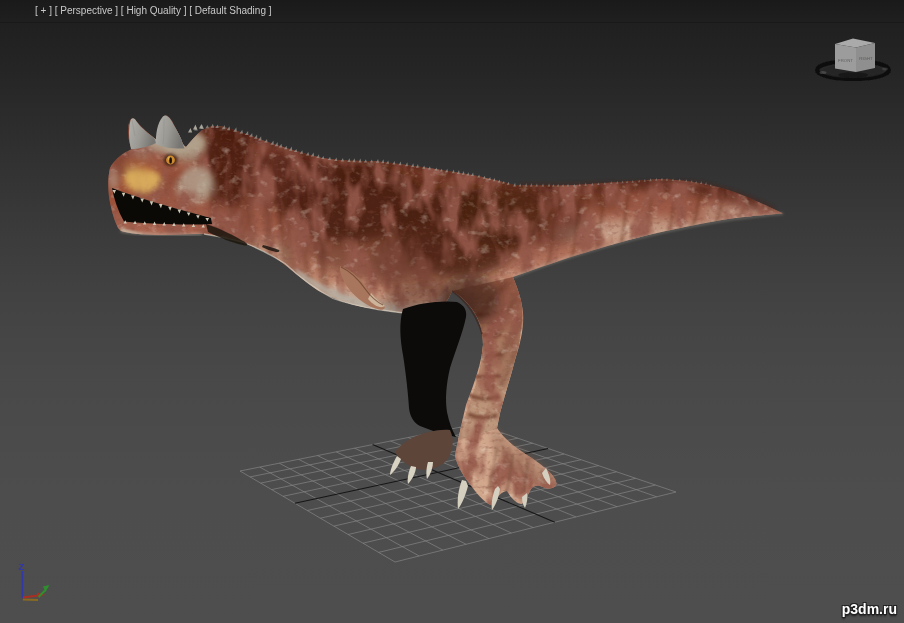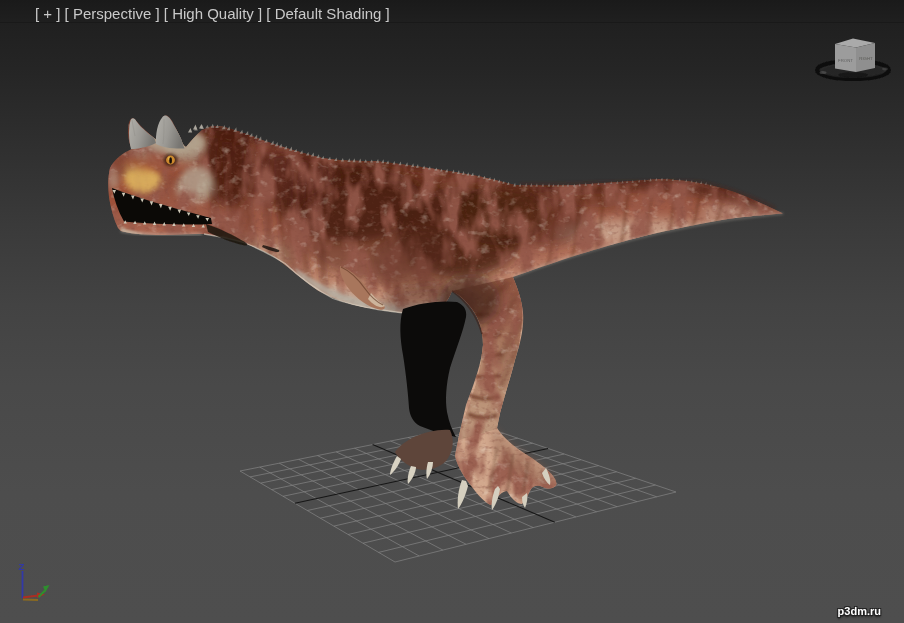--- a/index.html
+++ b/index.html
@@ -1,18 +1,18 @@
 <!DOCTYPE html>
 <html><head><meta charset="utf-8"><style>
 html,body{margin:0;padding:0;background:#4c4c4c;}
 #vp{position:relative;width:904px;height:623px;overflow:hidden;
 background:linear-gradient(to bottom,#1a1a1a 0%,#202020 4%,#252525 11%,#2f2f2f 23%,#3a3a3a 36%,#434343 49%,#494949 62%,#4d4d4d 79%,#4e4e4e 100%);
 font-family:"Liberation Sans",sans-serif;}
-#label{position:absolute;left:3px;top:5px;color:#c9c9c9;font-size:15px;padding-left:32px;}
-#wm{position:absolute;right:23px;bottom:6px;color:#fff;font-size:11px;font-weight:bold;
+#label{position:absolute;left:3px;top:5px;color:#c9c9c9;font-size:10px;padding-left:32px;}
+#wm{position:absolute;right:7px;bottom:6px;color:#fff;font-size:14px;font-weight:bold;
 text-shadow:-1px -1px 0 #222,1px -1px 0 #222,-1px 1px 0 #222,1px 1px 0 #222,0 1.5px 2px #151515;margin-left:10px;}
 </style></head><body>
 <div id="vp">
 <svg width="904" height="623" viewBox="0 0 904 623" style="position:absolute;left:0;top:0">
 <defs>
 <filter id="blur1" x="-30%" y="-30%" width="160%" height="160%">
           <feGaussianBlur stdDeviation="1.4"></feGaussianBlur>
         </filter>
 <filter id="blur05" x="-30%" y="-30%" width="160%" height="160%">
           <feGaussianBlur stdDeviation="0.5"></feGaussianBlur>

